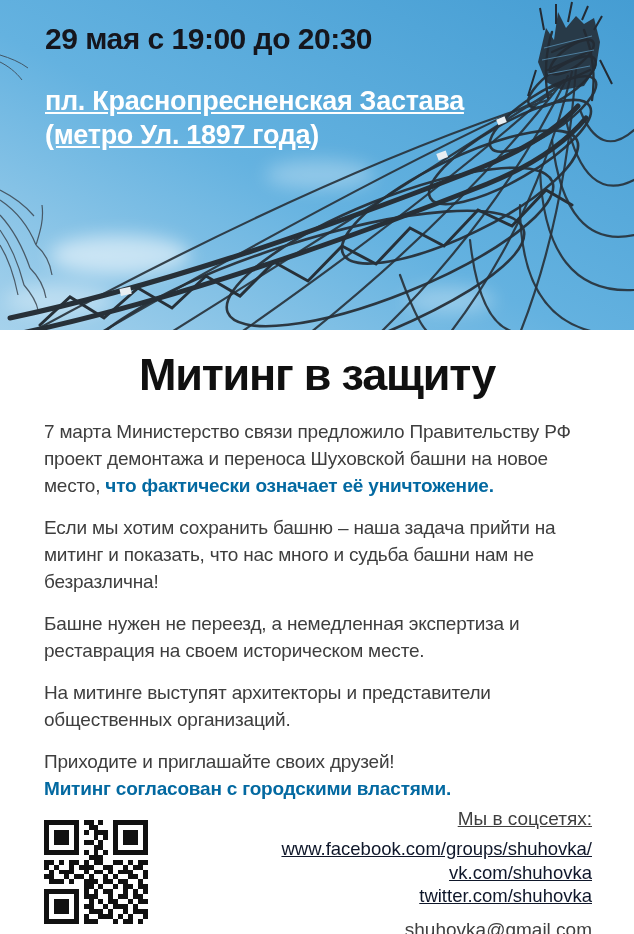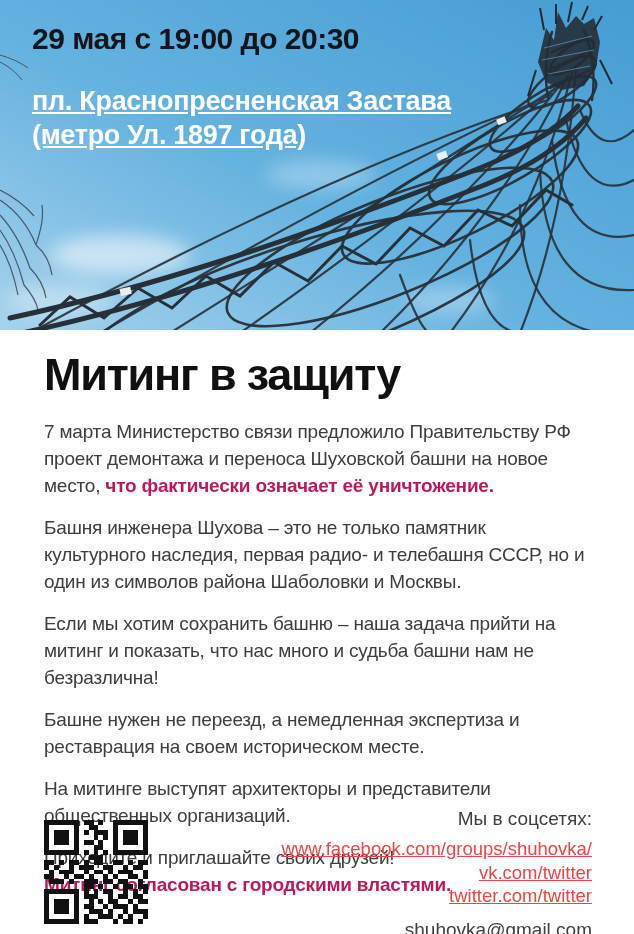--- a/index.html
+++ b/index.html
@@ -4,57 +4,57 @@
 <style>
   html,body { margin:0; padding:0; background:#888; }
   .poster {
     position:relative; width:634px; height:934px; margin:0 auto;
     background:#ffffff; overflow:hidden;
     font-family:"Liberation Sans","DejaVu Sans",sans-serif;
   }
   
   .photo { position:relative; width:634px; height:330px; overflow:hidden; }
   .photo svg { position:absolute; inset:0; display:block; }
-  .photo-text { position:absolute; left:32px; top:22px; }
+  .photo-text { position:absolute; left:45px; top:22px; }
   .date {
     font-size:30px; font-weight:700; letter-spacing:-0.5px;
     color:#15161d; margin-bottom:28px;
   }
   .loc {
     font-size:27px; font-weight:700; letter-spacing:-0.3px;
     color:#ffffff; line-height:34px;text-decoration:underline;
   }
   
   .content { padding:0 44px; }
   h1.title {
     margin:20px 0 18px 0;
     font-size:45px; line-height:50px; font-weight:700;
-    letter-spacing:-1.2px; color:#101010;
+    letter-spacing:-1.2px; color:#101010;text-align:center;
   }
   .paras p {
     margin:0 0 15px 0;
     font-size:19px; line-height:27px; color:#3e3e3e;
     letter-spacing:-0.2px;
   }
-  .paras .b { font-weight:700; color:#be185d; }
+  .paras .b { font-weight:700; color:#0369a1; }
   
   .footer {
     position:absolute; left:44px; right:42px; top:808px;
     display:flex; justify-content:space-between; align-items:flex-start;
   }
   .qr {
     width:104px; height:104px; margin-top:12px;
     display:grid; grid-template-columns:repeat(21,1fr); grid-template-rows:repeat(21,1fr);
   }
   .qr div.on { background:#111; }
   .social { text-align:right; }
-  .social-label { font-size:19px; color:#3f3f3f; margin-bottom:7px; }
+  .social-label { font-size:19px; color:#3f3f3f; margin-bottom:7px;text-decoration:underline; }
   .links a {
     display:block; font-size:18.5px; line-height:23.5px;
-    color:#ef4444; text-decoration:underline;
+    color:#0f172a; text-decoration:underline;
   }
   .email { margin-top:11px; font-size:19px; color:#3f3f3f; }
 </style>
 </head>
 <body>
 
 <div class="poster">
 
   <div class="photo">
     <svg width="634" height="330" viewBox="0 0 634 330" xmlns="http://www.w3.org/2000/svg">
@@ -154,21 +154,20 @@
       </div>
     </div>
   </div>
 
   <div class="content">
     <h1 class="title">
       <span>Митинг в защиту</span><br>
     </h1>
     <div class="paras" id="paras">
         <p><span>7 марта Министерство связи предложило Правительству РФ проект демонтажа и переноса Шуховской башни на новое место, </span><span class="b">что фактически означает её уничтожение.</span></p>
-        <p><span>Башня инженера Шухова – это не только памятник культурного наследия, первая радио- и телебашня СССР, но и один из символов района Шаболовки и Москвы.</span></p>
         <p><span>Если мы хотим сохранить башню – наша задача прийти на митинг и показать, что нас много и судьба башни нам не безразлична!</span></p>
         <p><span>Башне нужен не переезд, а немедленная экспертиза и реставрация на своем историческом месте.</span></p>
         <p><span>На митинге выступят архитекторы и представители общественных организаций.</span></p>
         <p><span>Приходите и приглашайте своих друзей!</span><br><span class="b">Митинг согласован с городскими властями.</span></p>
       </div>
   </div>
 
   <div class="footer">
     <div class="qr" id="qr">
         <div class="on"></div>
@@ -610,20 +609,20 @@
         <div class="on"></div>
         <div class="on"></div>
         <div></div>
         <div class="on"></div>
         <div></div>
       </div>
     <div class="social">
       <div class="social-label">Мы в соцсетях:</div>
       <div class="links" id="links">
           <a href="#">www.facebook.com/groups/shuhovka/</a>
-          <a href="#">vk.com/twitter</a>
-          <a href="#">twitter.com/twitter</a>
+          <a href="#">vk.com/shuhovka</a>
+          <a href="#">twitter.com/shuhovka</a>
         </div>
       <div class="email">shuhovka@gmail.com</div>
     </div>
   </div>
 
 </div>
 
 </body></html>

